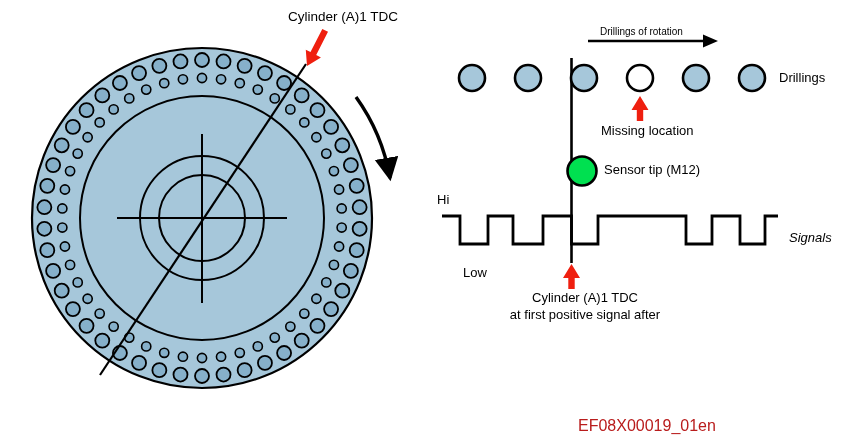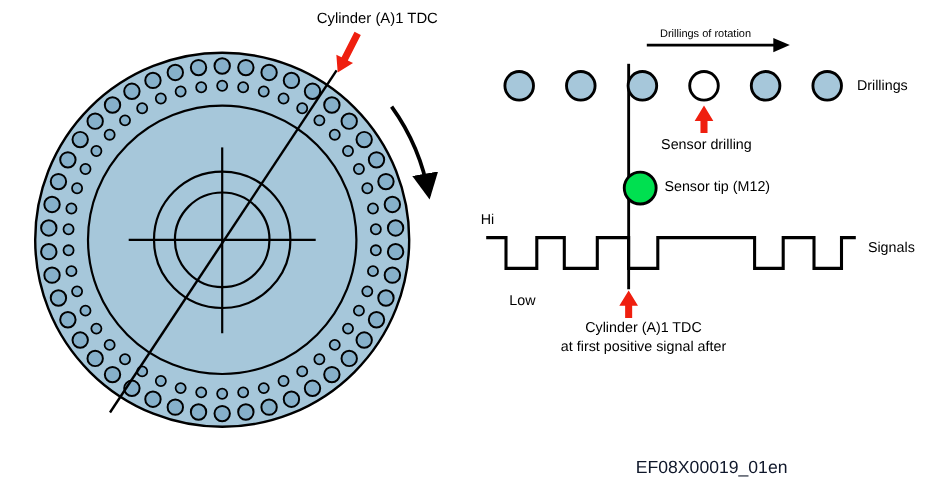--- a/index.html
+++ b/index.html
@@ -143,31 +143,31 @@
       <polyline points="442,216 460,216 460,244 488,244 488,216 513,216 513,244 543,244 543,216 571.5,216 571.5,244 598,244 598,216 686,216 686,244 712,244 712,216 740,216 740,244 765,244 765,216 778,216" fill="none" stroke="#000000" stroke-width="2.8"></polyline>
       <path d="M0,0 L8.5,14 L3.2,14 L3.2,25 L-3.2,25 L-3.2,14 L-8.5,14 Z" fill="#ef1f0f" transform="translate(571.5,264) rotate(0)"></path>
     </svg>
 
   <div class="lbl lbl-tdc-top" style="left:288px; top:10px;">Cylinder (A)1 TDC</div>
 
   <div class="lbl lbl-small" style="left:600px; top:26px;">Drillings of rotation</div>
 
   <div class="lbl" style="left:779px; top:71px;">Drillings</div>
 
-  <div class="lbl" style="left:601px; top:124px;">Sensor drilling</div>
+  <div class="lbl" style="left:601px; top:124px;">Missing location</div>
 
   <div class="lbl" style="left:604px; top:163px;">Sensor tip (M12)</div>
 
   <div class="lbl" style="left:437px; top:193px;">Hi</div>
 
   <div class="lbl" style="left:463px; top:266px;">Low</div>
 
-  <div class="lbl" style="left:789px; top:218px;">Signals</div>
+  <div class="lbl" style="left:789px; top:231px;font-style:italic;">Signals</div>
 
   <div class="tdc-caption">
     <div>Cylinder (A)1 TDC</div>
     <div>at first positive signal after</div>
   </div>
 
 
-  <div class="fig-code" id="fig-code" style="color: #0f172a; text-align: right;">EF08X00019_01en</div>
+  <div class="fig-code" id="fig-code" style="color: #b91c1c; text-align: right;">EF08X00019_01en</div>
 
 </div>
 
 </body></html>

